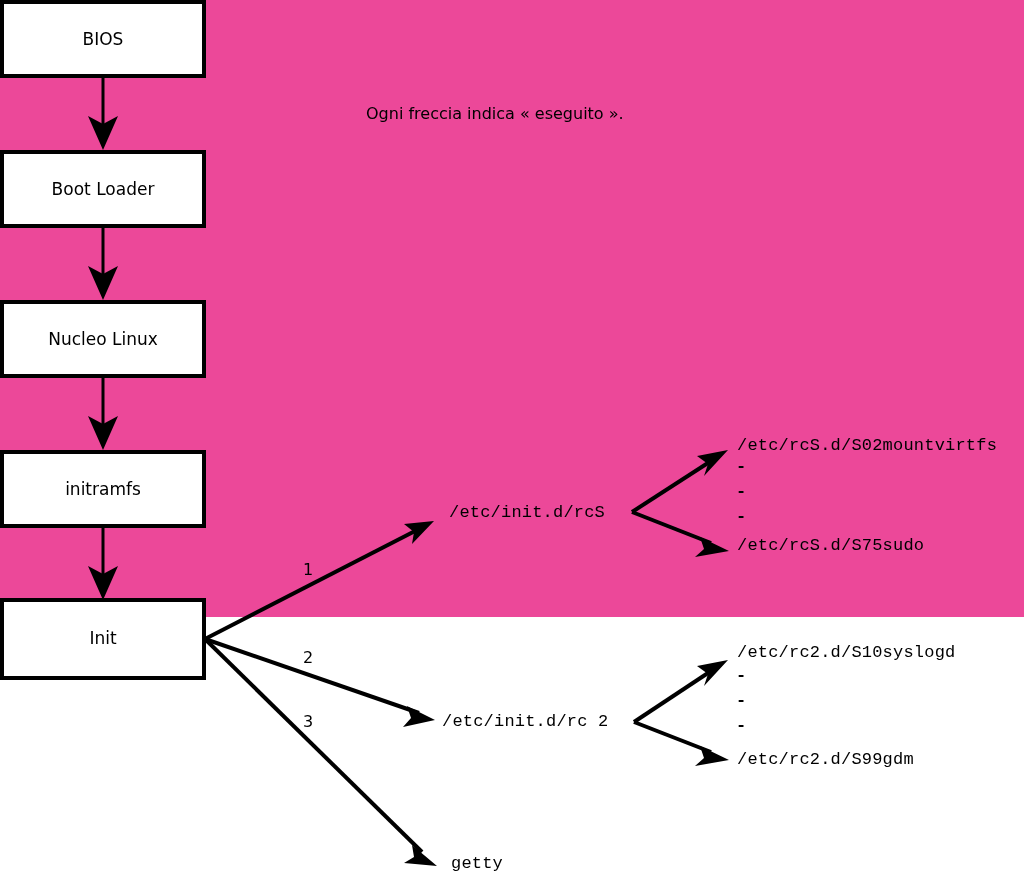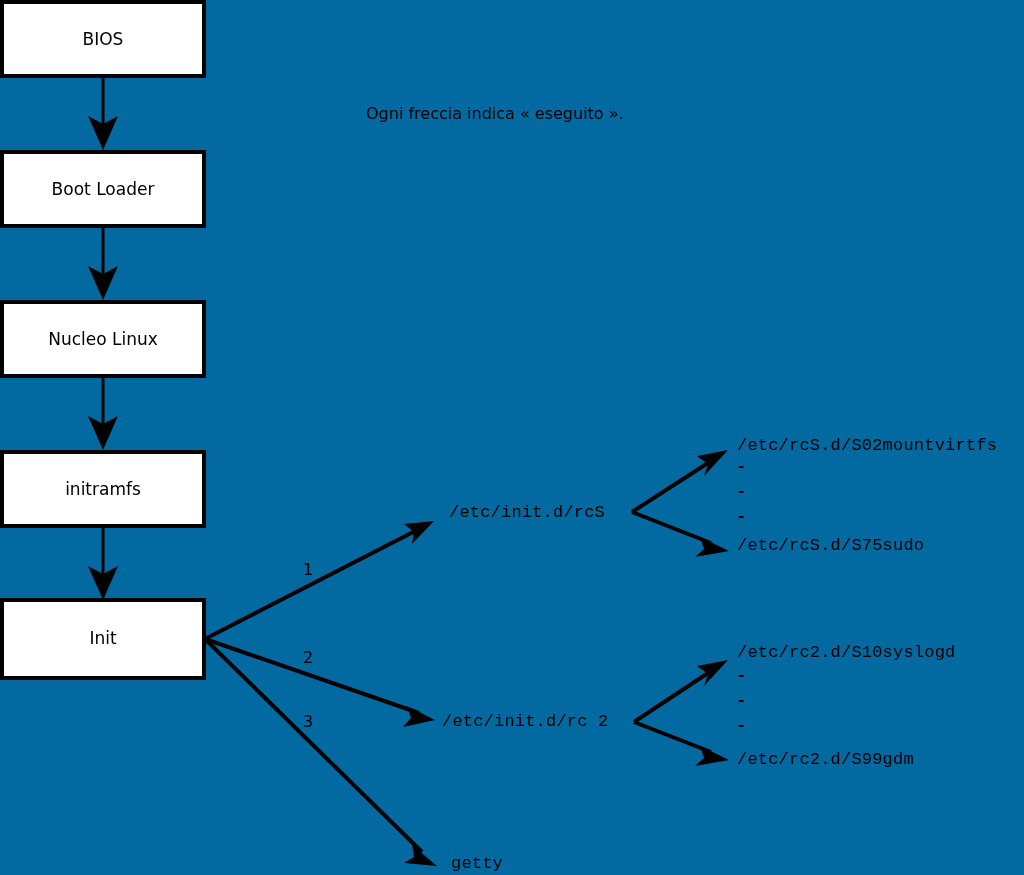--- a/index.html
+++ b/index.html
@@ -9,22 +9,22 @@
   }
   body {
     width: 1024px;
     height: 875px;
     font-family: "DejaVu Sans", sans-serif;
     overflow: hidden;
   }
   #diagram-root {
     position: relative;
     width: 1024px;
-    height: 875px;
-    background: #0369a1;
+    height: 617px;
+    background: #ec4899;
   }
   svg#boot-diagram {
     display: block;
     width: 1024px;
     height: 875px;
   }
   .box-rect {
     fill: #ffffff;
     stroke: #000000;
     stroke-width: 4;

